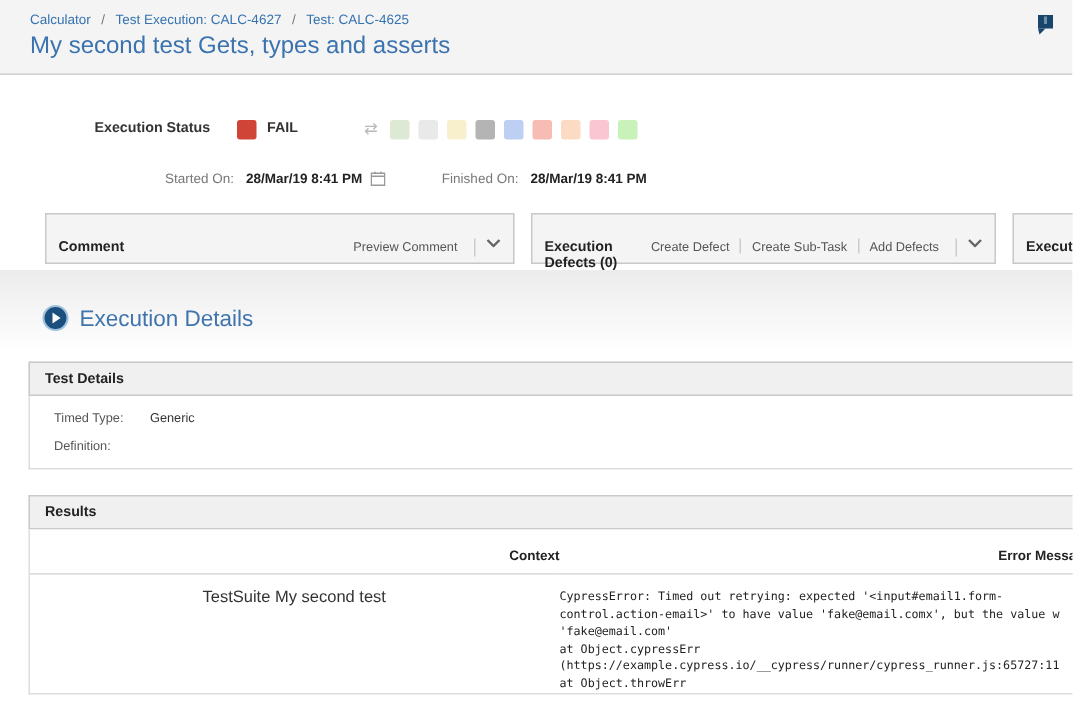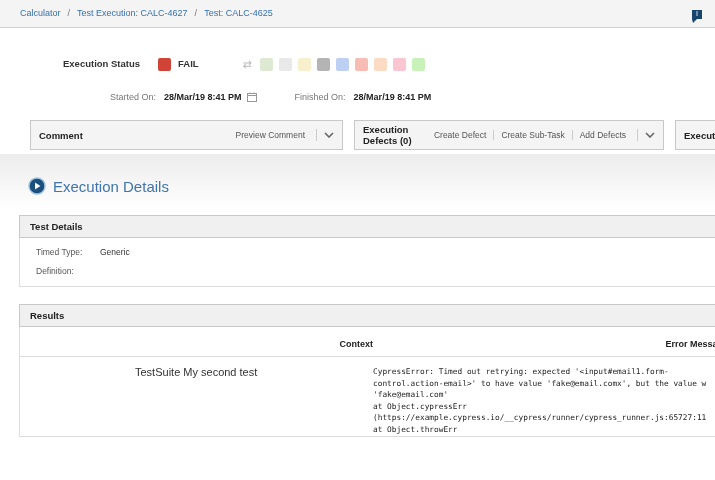--- a/index.html
+++ b/index.html
@@ -55,22 +55,22 @@
   
   .panels-row {
     margin:18px 0 0 30px;
     display:flex; gap:11px;
     flex-wrap:nowrap;
   }
   .panel-head {
     background:#f4f4f4;
     border:1px solid #c8c8c8;
     height:30px;
-    display:flex; align-items:center;
-    padding:4px 8px;
+    display:flex; align-items:flex-start;
+    padding:16px 8px;
     flex:none;
   }
   .panel-head .p-title { font-weight:bold; font-size:9.5px; color:#222; }
   .panel-comment { width:313px; }
   .panel-defects { width:310px; }
   .panel-evidence { width:400px; }
   .p-actions { display:flex; align-items:center; font-size:8.5px; color:#555; }
   .p-actions.push-right { margin-left:auto; }
   .p-actions.after-title { margin-left:14px; }
   .p-action { padding:0 7px; cursor:pointer; white-space:nowrap; }
@@ -143,20 +143,21 @@
 <body>
 
 <div class="top-strip">
   <div class="breadcrumb">
     <a>Calculator</a>
     <span class="crumb-sep">/</span>
     <a>Test Execution: CALC-4627</a>
     <span class="crumb-sep">/</span>
     <a>Test: CALC-4625</a>
   </div>
+  <div class="page-title">My second test Gets, types and asserts</div>
   <span class="pin-btn">
     <svg width="13" height="15" viewBox="0 0 13 15">
       <rect x="2" y="1" width="10" height="9" fill="#17456b"></rect>
       <path d="M2 10 L7 10 L3 14 Z" fill="#17456b"></path>
       <rect x="6" y="2" width="2" height="5" fill="#6f8fa8"></rect>
     </svg>
   </span>
 </div>
 
 <div class="status-row">

